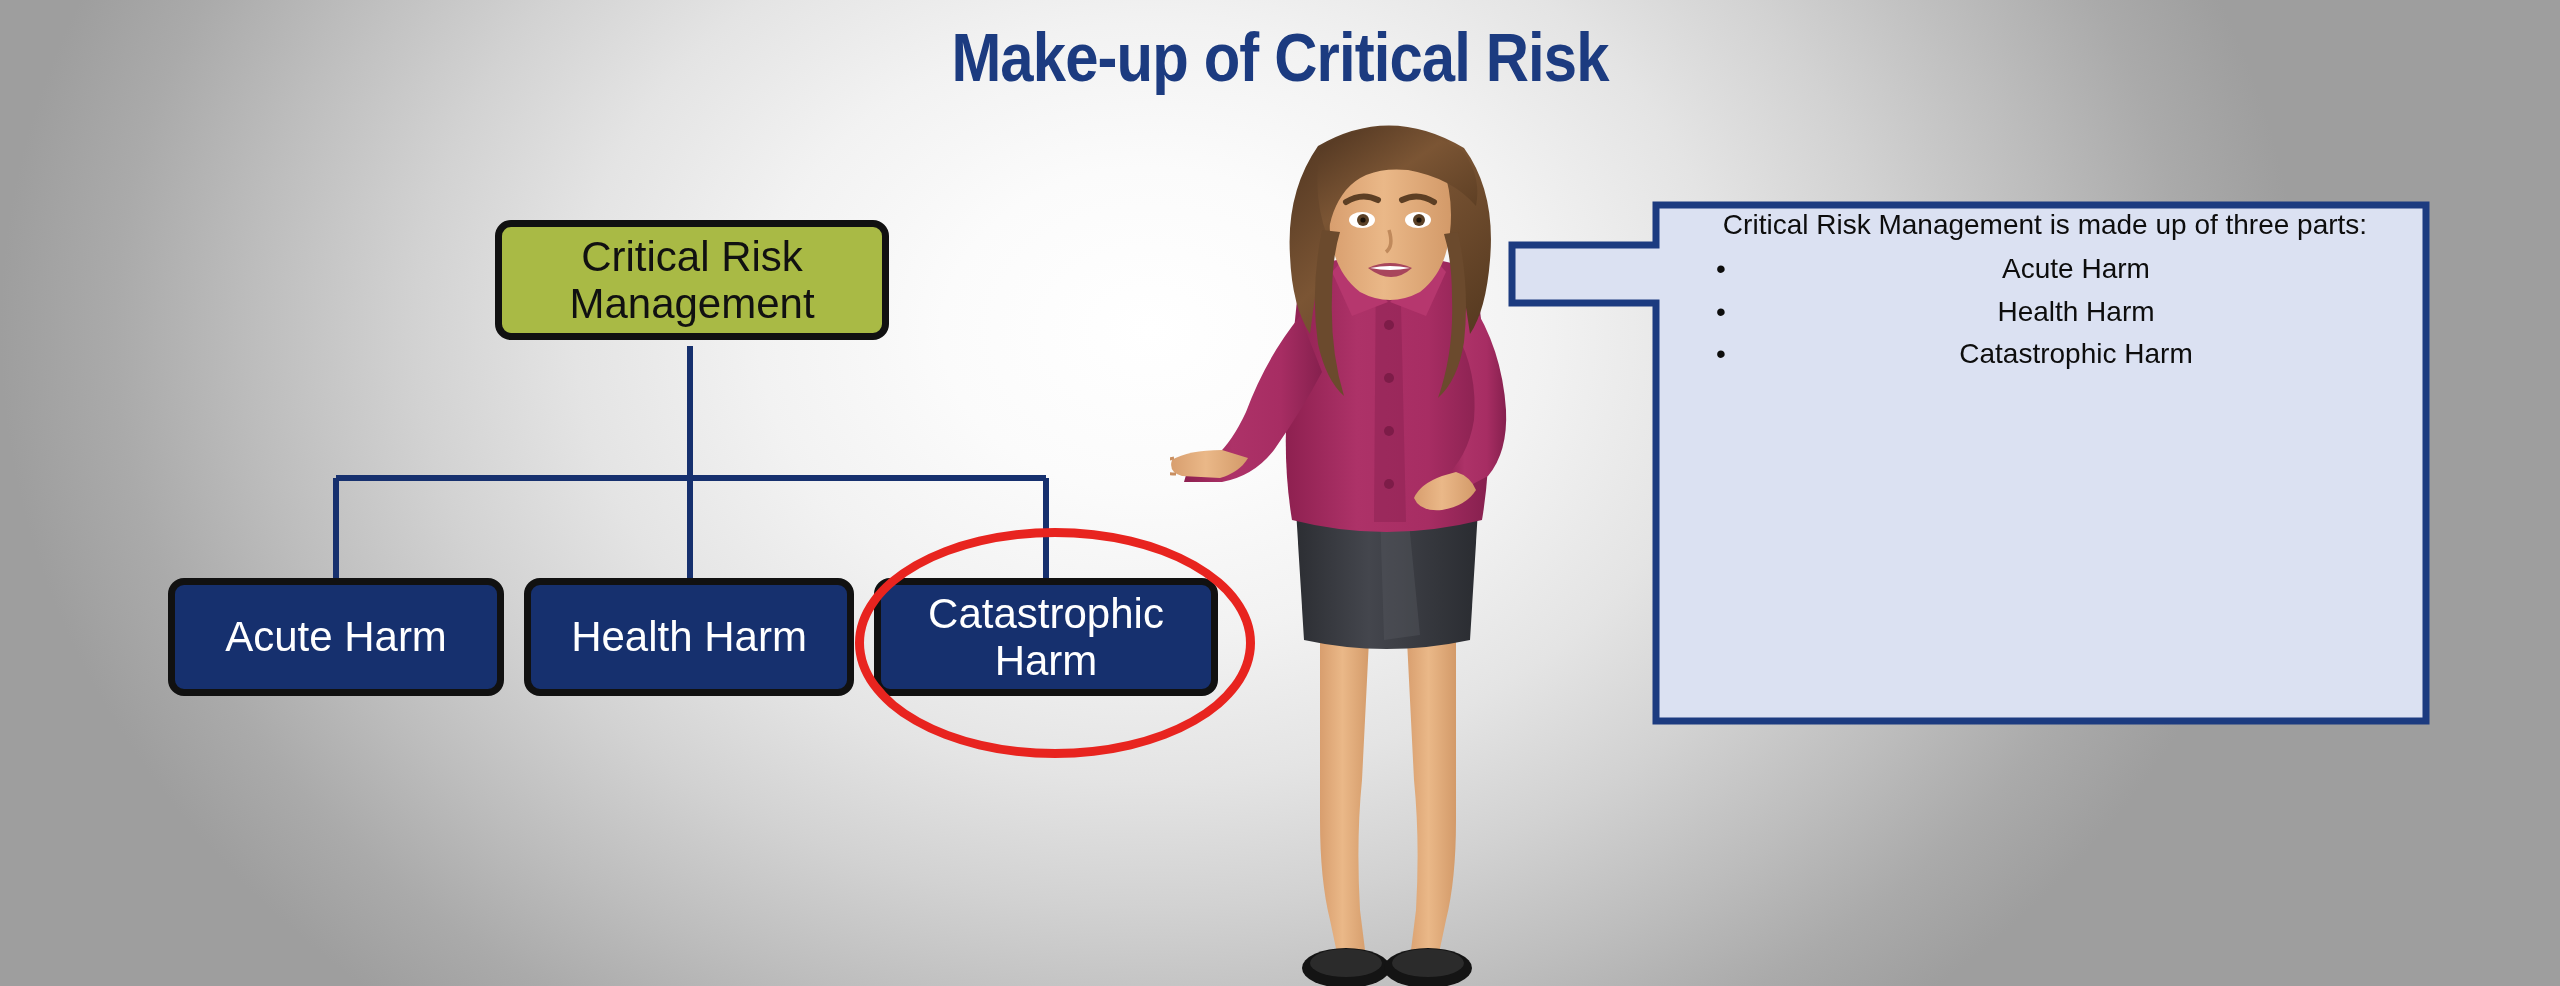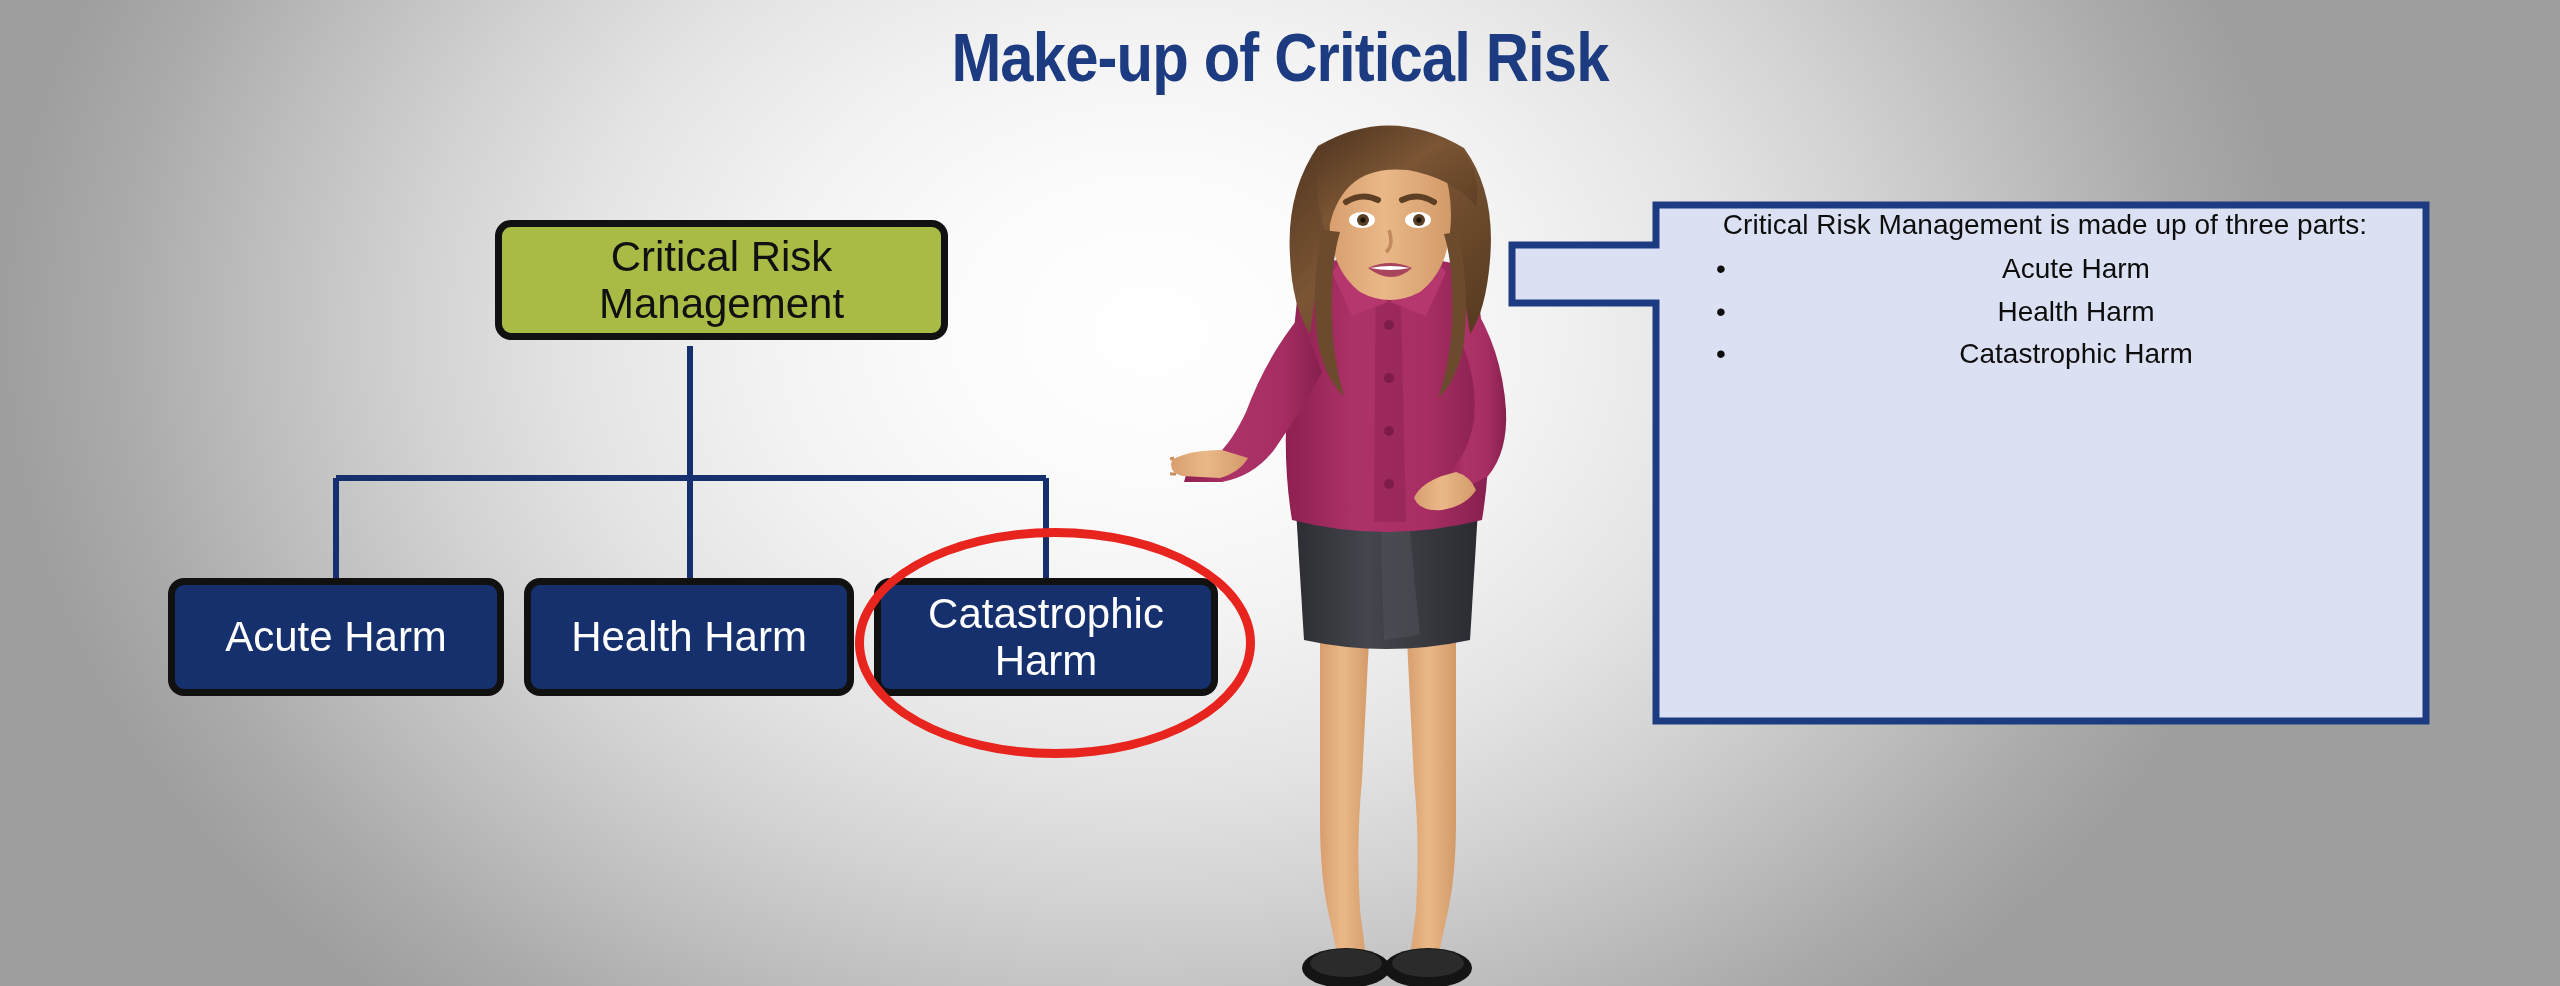--- a/index.html
+++ b/index.html
@@ -45,21 +45,21 @@
     box-sizing: border-box;
     border: 7px solid #111111;
     border-radius: 16px;
     display: flex;
     align-items: center;
     justify-content: center;
     text-align: center;
     line-height: 1.12;
   }
   .node-root {
-    left: 495px; top: 220px; width: 453px; height: 120px;
+    left: 495px; top: 220px; width: 394px; height: 120px;
     background: #a9ba45;
     color: #111111;
     font-size: 42px;
   }
   .node-leaf {
     background: #16306e;
     color: #ffffff;
     font-size: 42px;
     height: 118px;
   }

